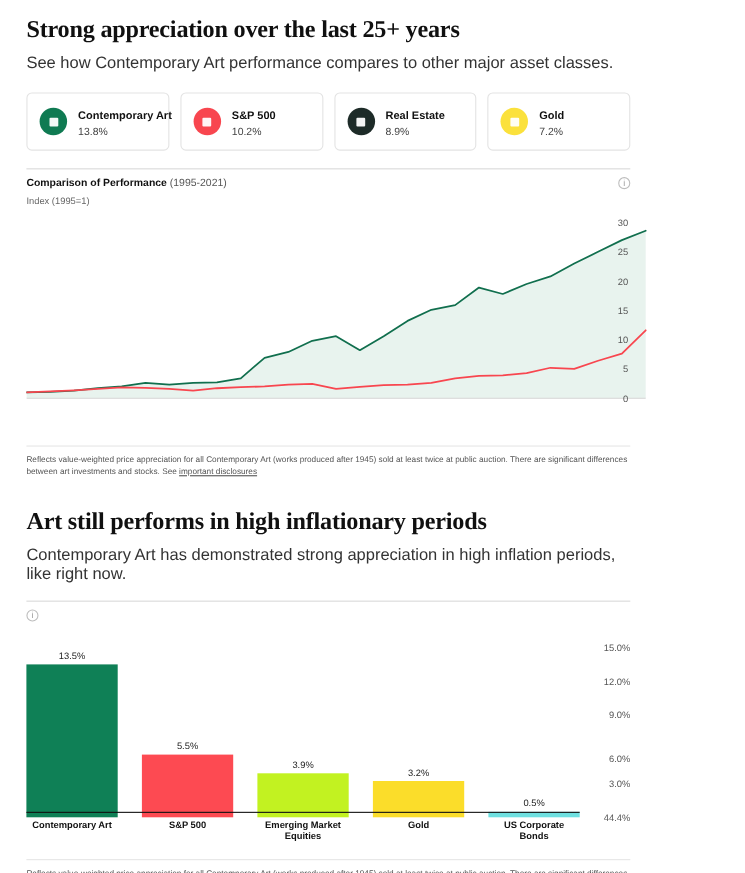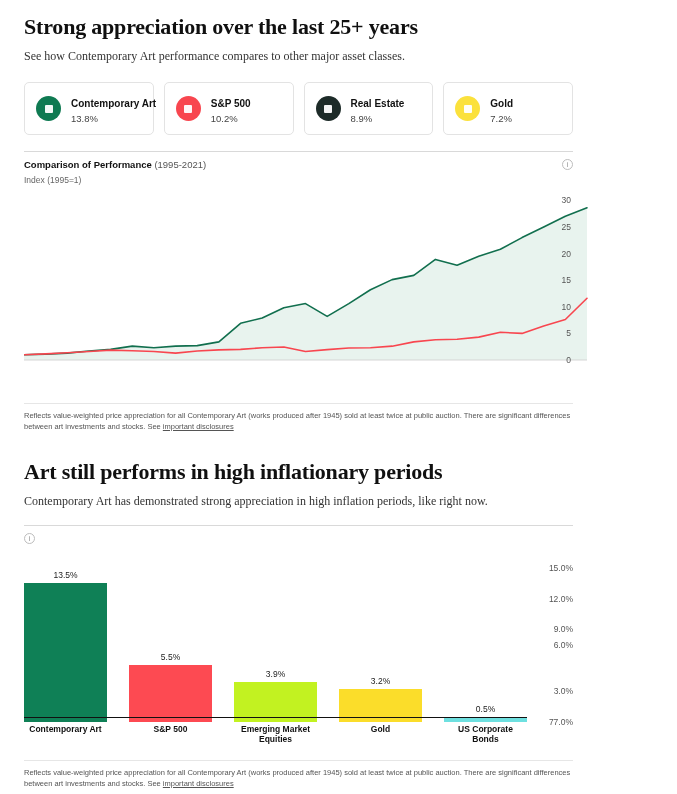--- a/index.html
+++ b/index.html
@@ -19,24 +19,23 @@
   
   .section-title {
     font-family: "Liberation Serif", serif;
     font-weight: bold;
     font-size: 22px;
     letter-spacing: -0.2px;
     margin: 14px 0 0 0;
     color: #101010;
   }
   .section-sub {
-    font-size: 12px;
+    font-size: 15px;
     color: #333333;
     margin: 9px 0 0 0;
-    font-family: Liberation Serif, serif;
   }
   .cards {
     display: flex;
     gap: 10px;
     margin-top: 18px;
   }
   .card {
     flex: 1 1 0;
     border: 1px solid #e3e3e3;
     border-radius: 5px;
@@ -306,23 +305,23 @@
             </div>
           </div>
         <div class="bar-labels" id="barLabels">
             <div class="bar-label">Contemporary Art</div>
             <div class="bar-label">S&amp;P 500</div>
             <div class="bar-label">Emerging Market Equities</div>
             <div class="bar-label">Gold</div>
             <div class="bar-label">US Corporate Bonds</div>
           </div>
         <div class="bar-y-ticks" id="barYTicks">
-            <div class="bar-y-tick" style="top:168px">77.0%</div>
+            <div class="bar-y-tick" style="top:168px">44.4%</div>
             <div class="bar-y-tick" style="top:137.2px">3.0%</div>
-            <div class="bar-y-tick" style="top:91px">6.0%</div>
+            <div class="bar-y-tick" style="top:115px">6.0%</div>
             <div class="bar-y-tick" style="top:75.60000000000001px">9.0%</div>
             <div class="bar-y-tick" style="top:44.8px">12.0%</div>
             <div class="bar-y-tick" style="top:14px">15.0%</div>
           </div>
       </div>
 
       <div class="footnote">
         <span>Reflects value-weighted price appreciation for all Contemporary Art (works produced after 1945) sold at least twice at public auction. There are significant differences between art investments and stocks. See </span><a href="#">important disclosures</a>
       </div>
     </div>

